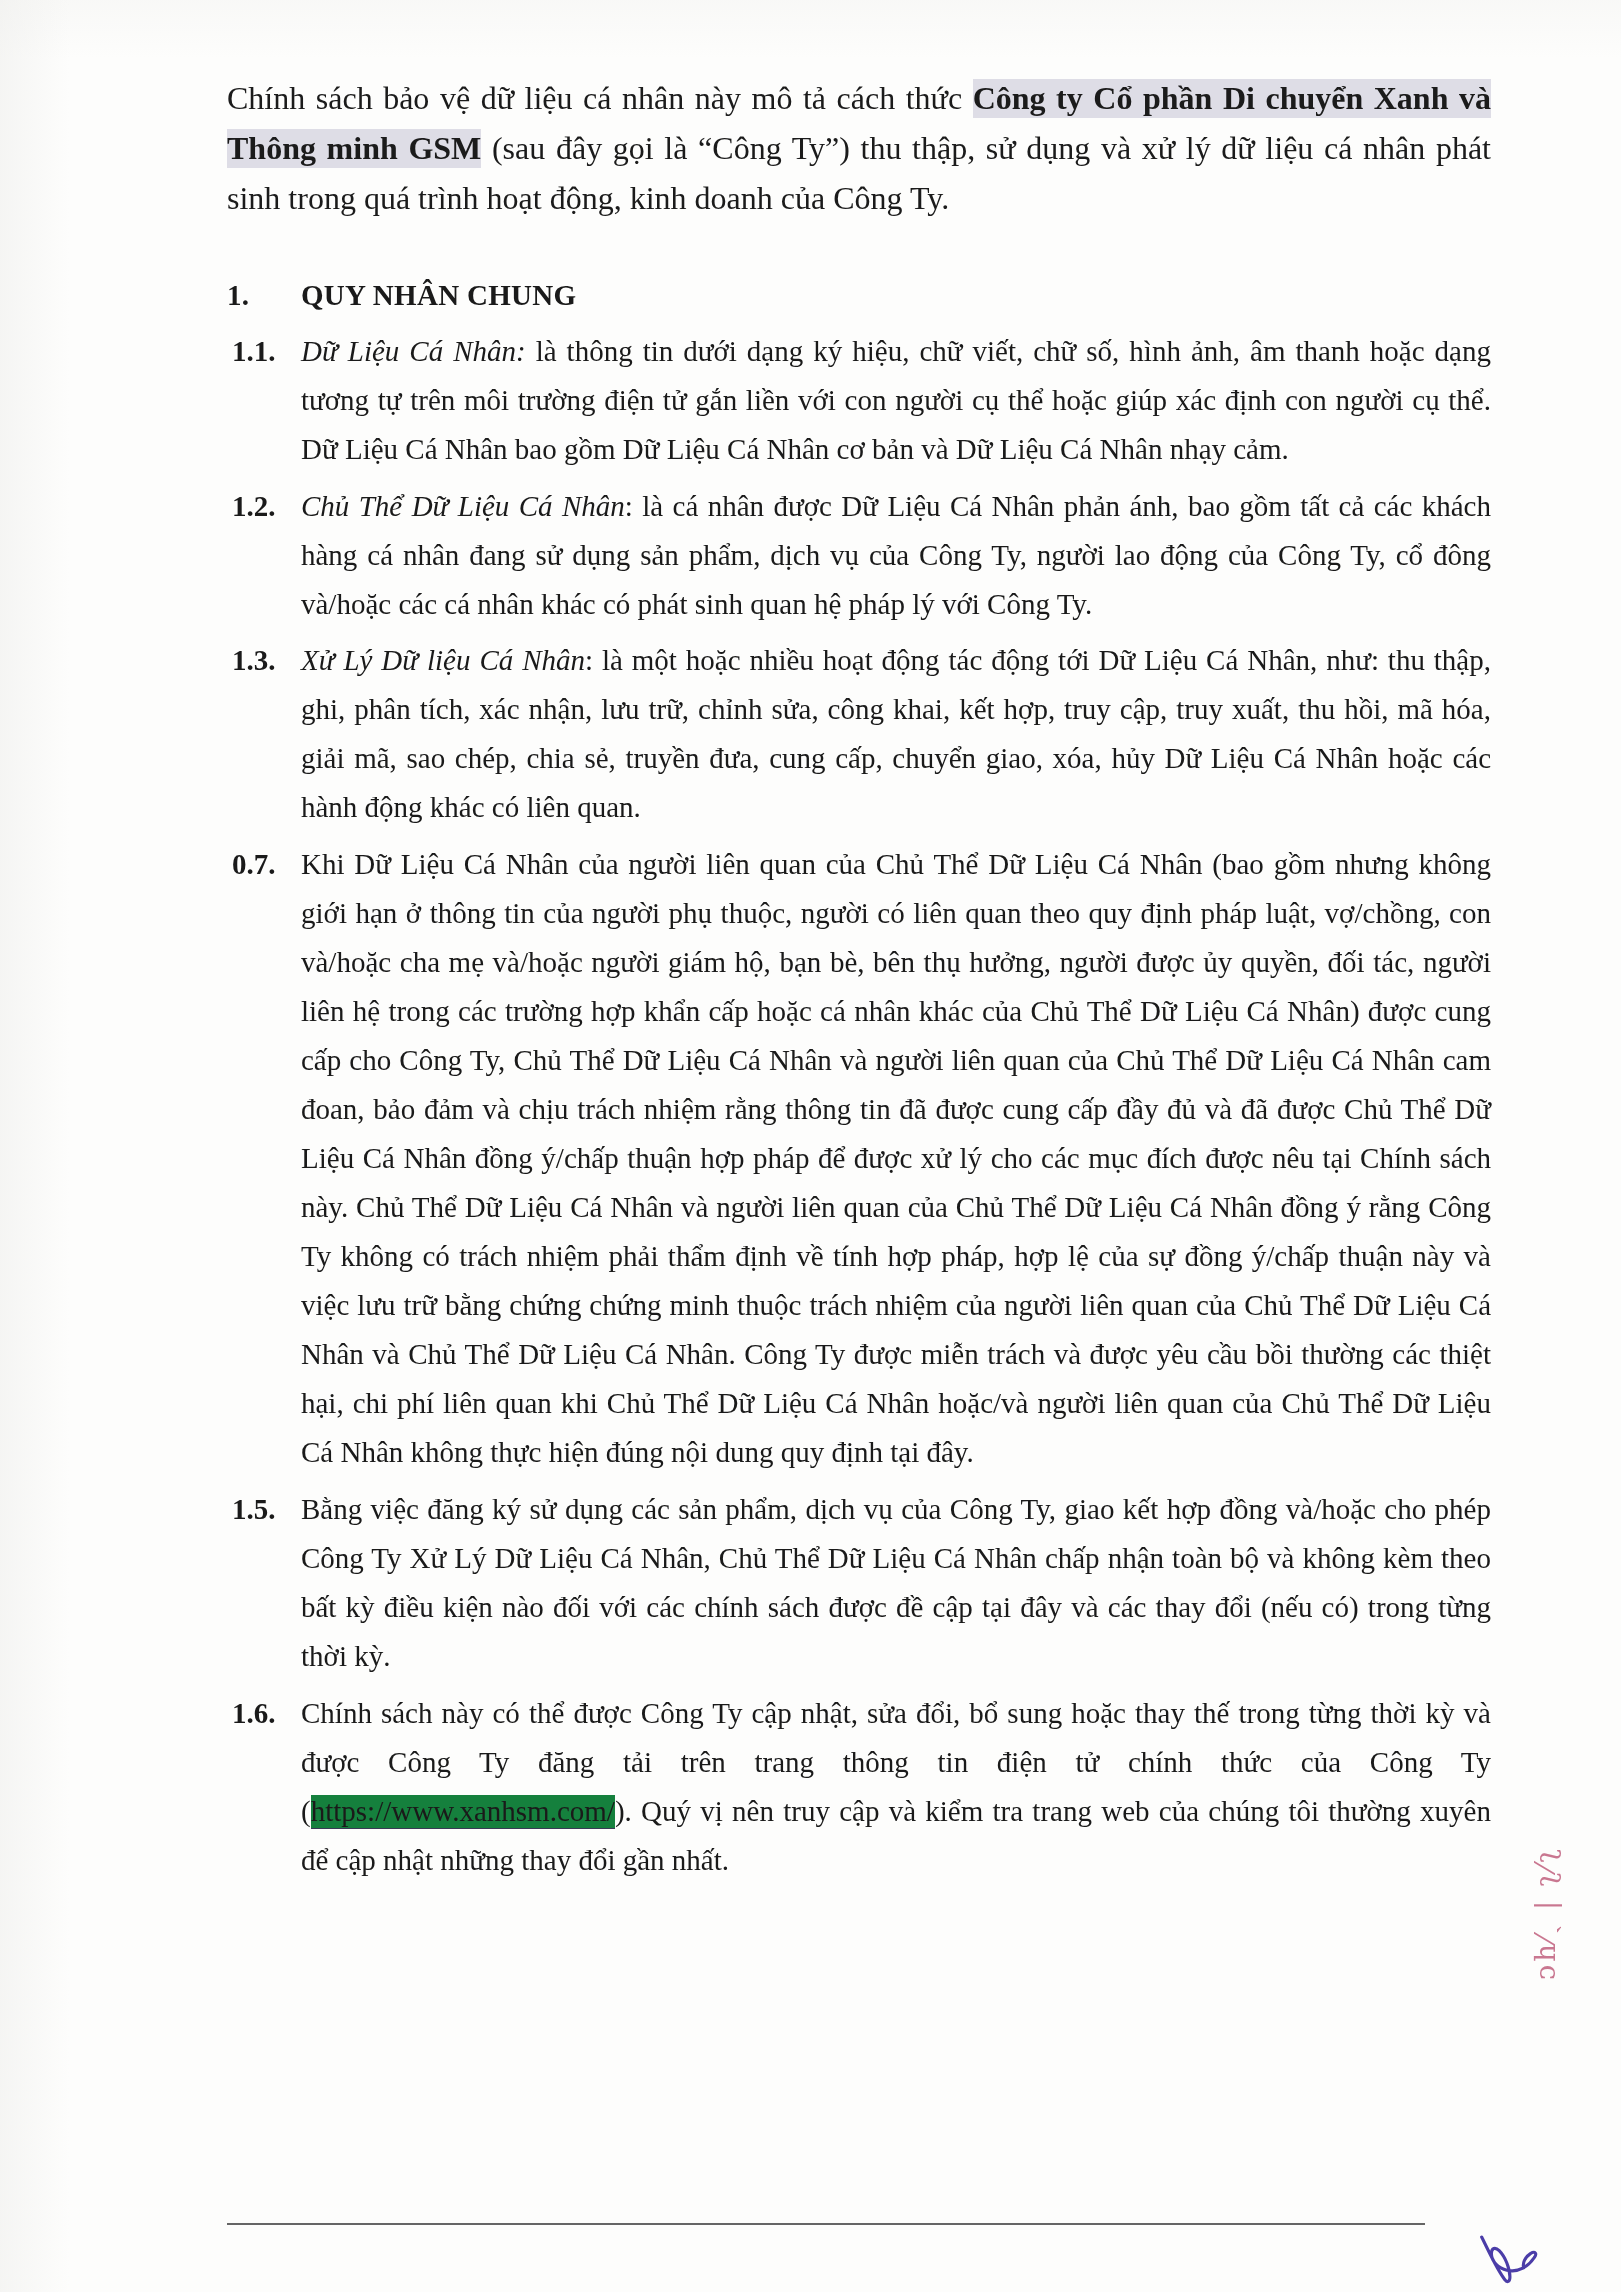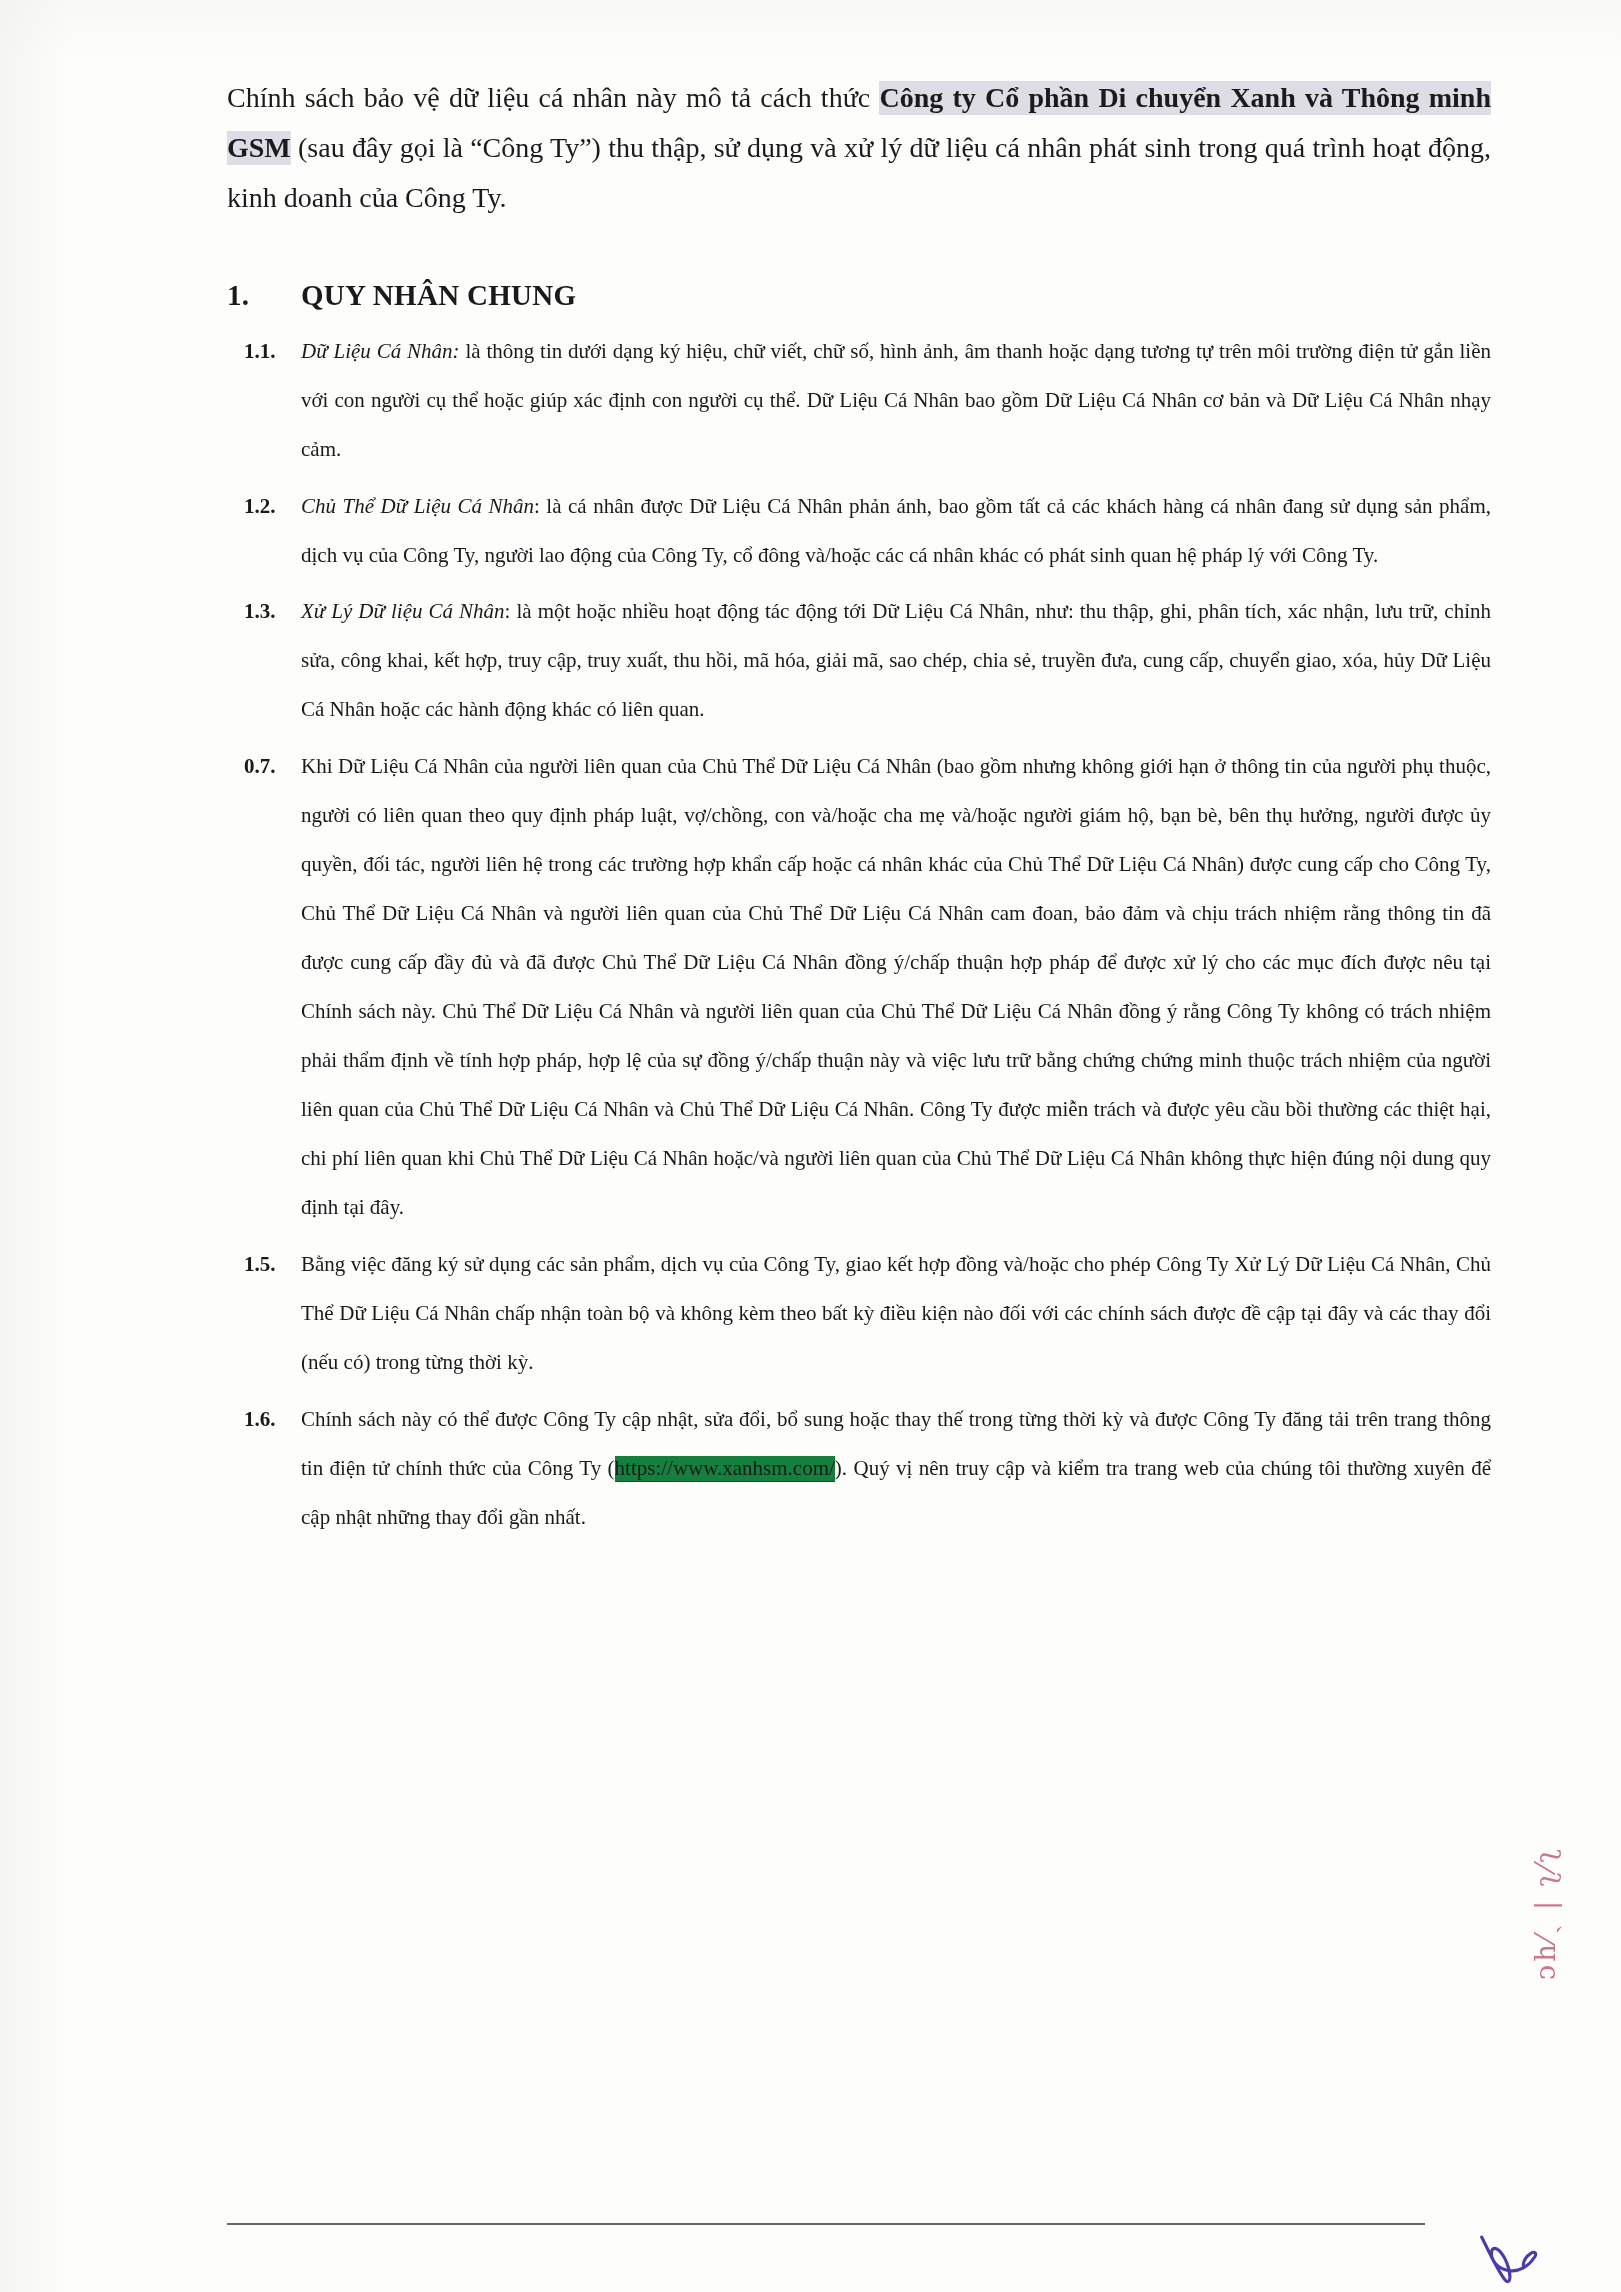--- a/index.html
+++ b/index.html
@@ -38,21 +38,21 @@
     font-size: 30px;
     letter-spacing: 0.6px;
     margin-top: 157px;
     margin-bottom: 0;
     color: #141414;
     white-space: nowrap;
   }
 
   .intro {
     margin-top: 73px;
-    font-size: 28px;
+    font-size: 32px;
     line-height: 50px;
     text-align: justify;
     text-justify: inter-word;
     color: #1b1b1b;
   }
 
   .hl {
     background: #dedde6;
     font-weight: bold;
     padding: 1px 0 2px 0;
@@ -75,21 +75,21 @@
   }
   .section-head .num {
     width: 74px;
     flex: 0 0 74px;
     text-align: left;
   }
 
   .clause {
     display: flex;
     margin-top: 7.8px;
-    font-size: 21px;
+    font-size: 29px;
     line-height: 49px;
   }
   .clause .num {
     width: 74px;
     flex: 0 0 74px;
     text-align: right;
     padding-right: 25.5px;
     box-sizing: border-box;
     font-weight: bold;
     white-space: nowrap;

